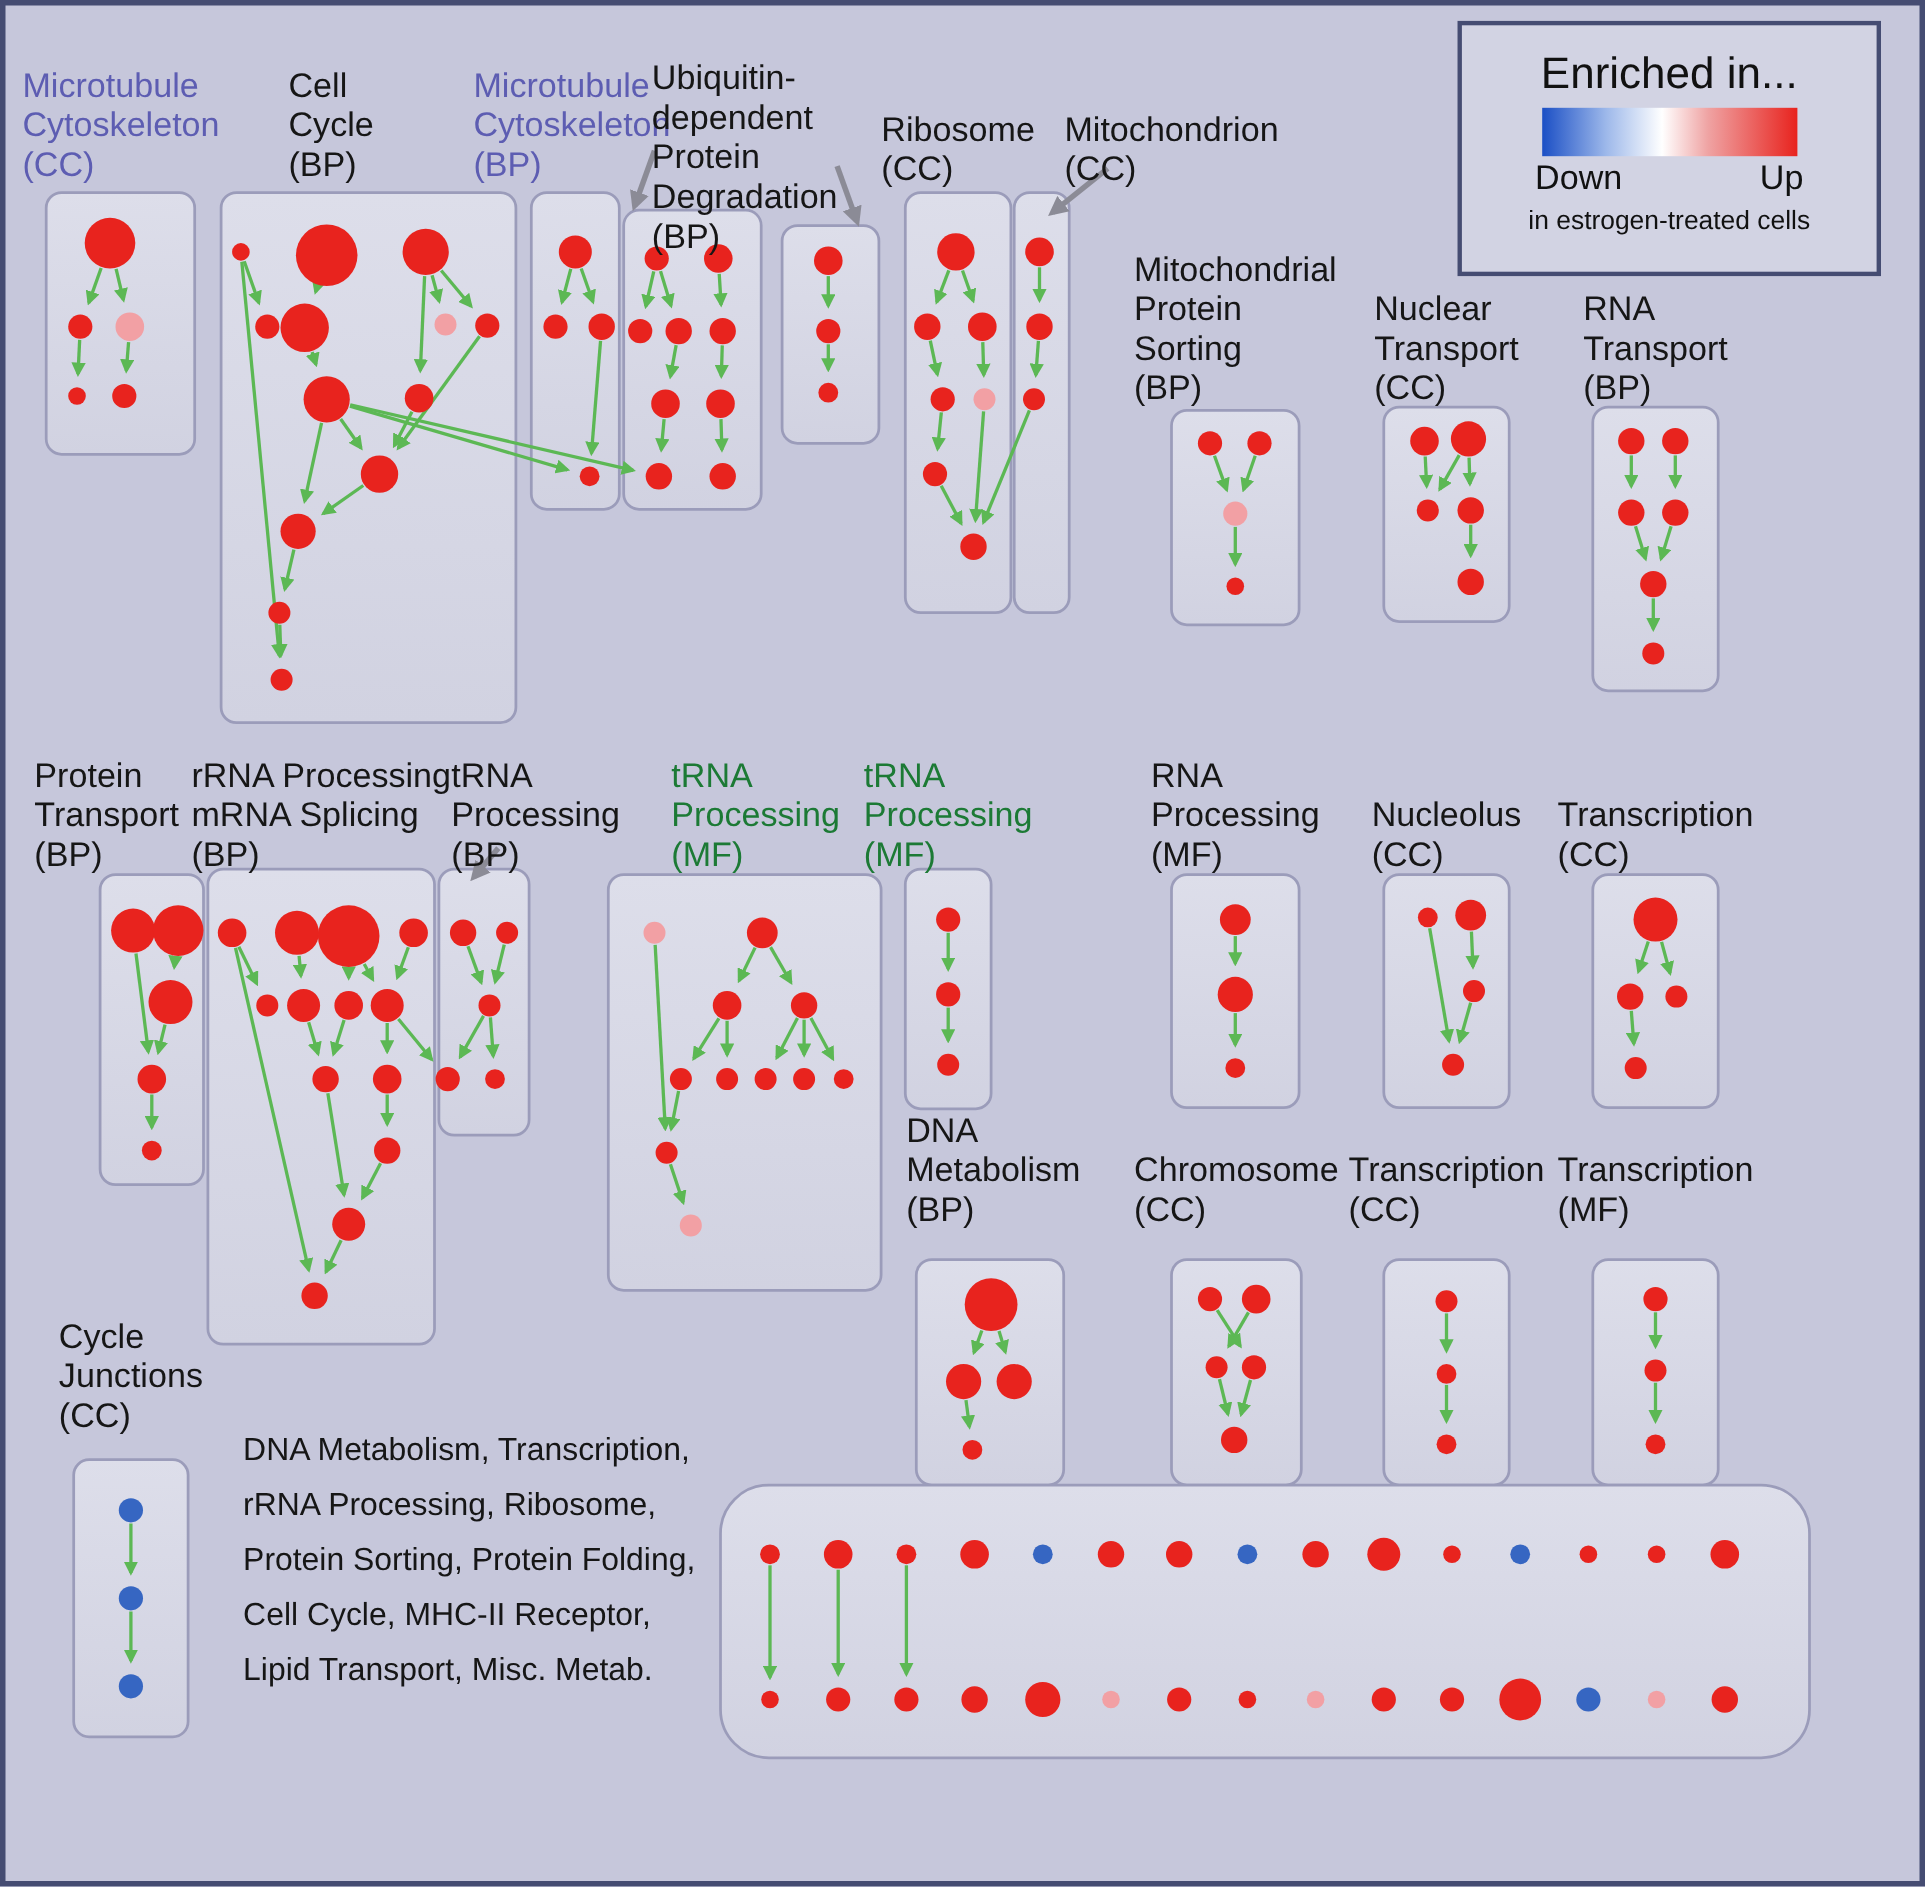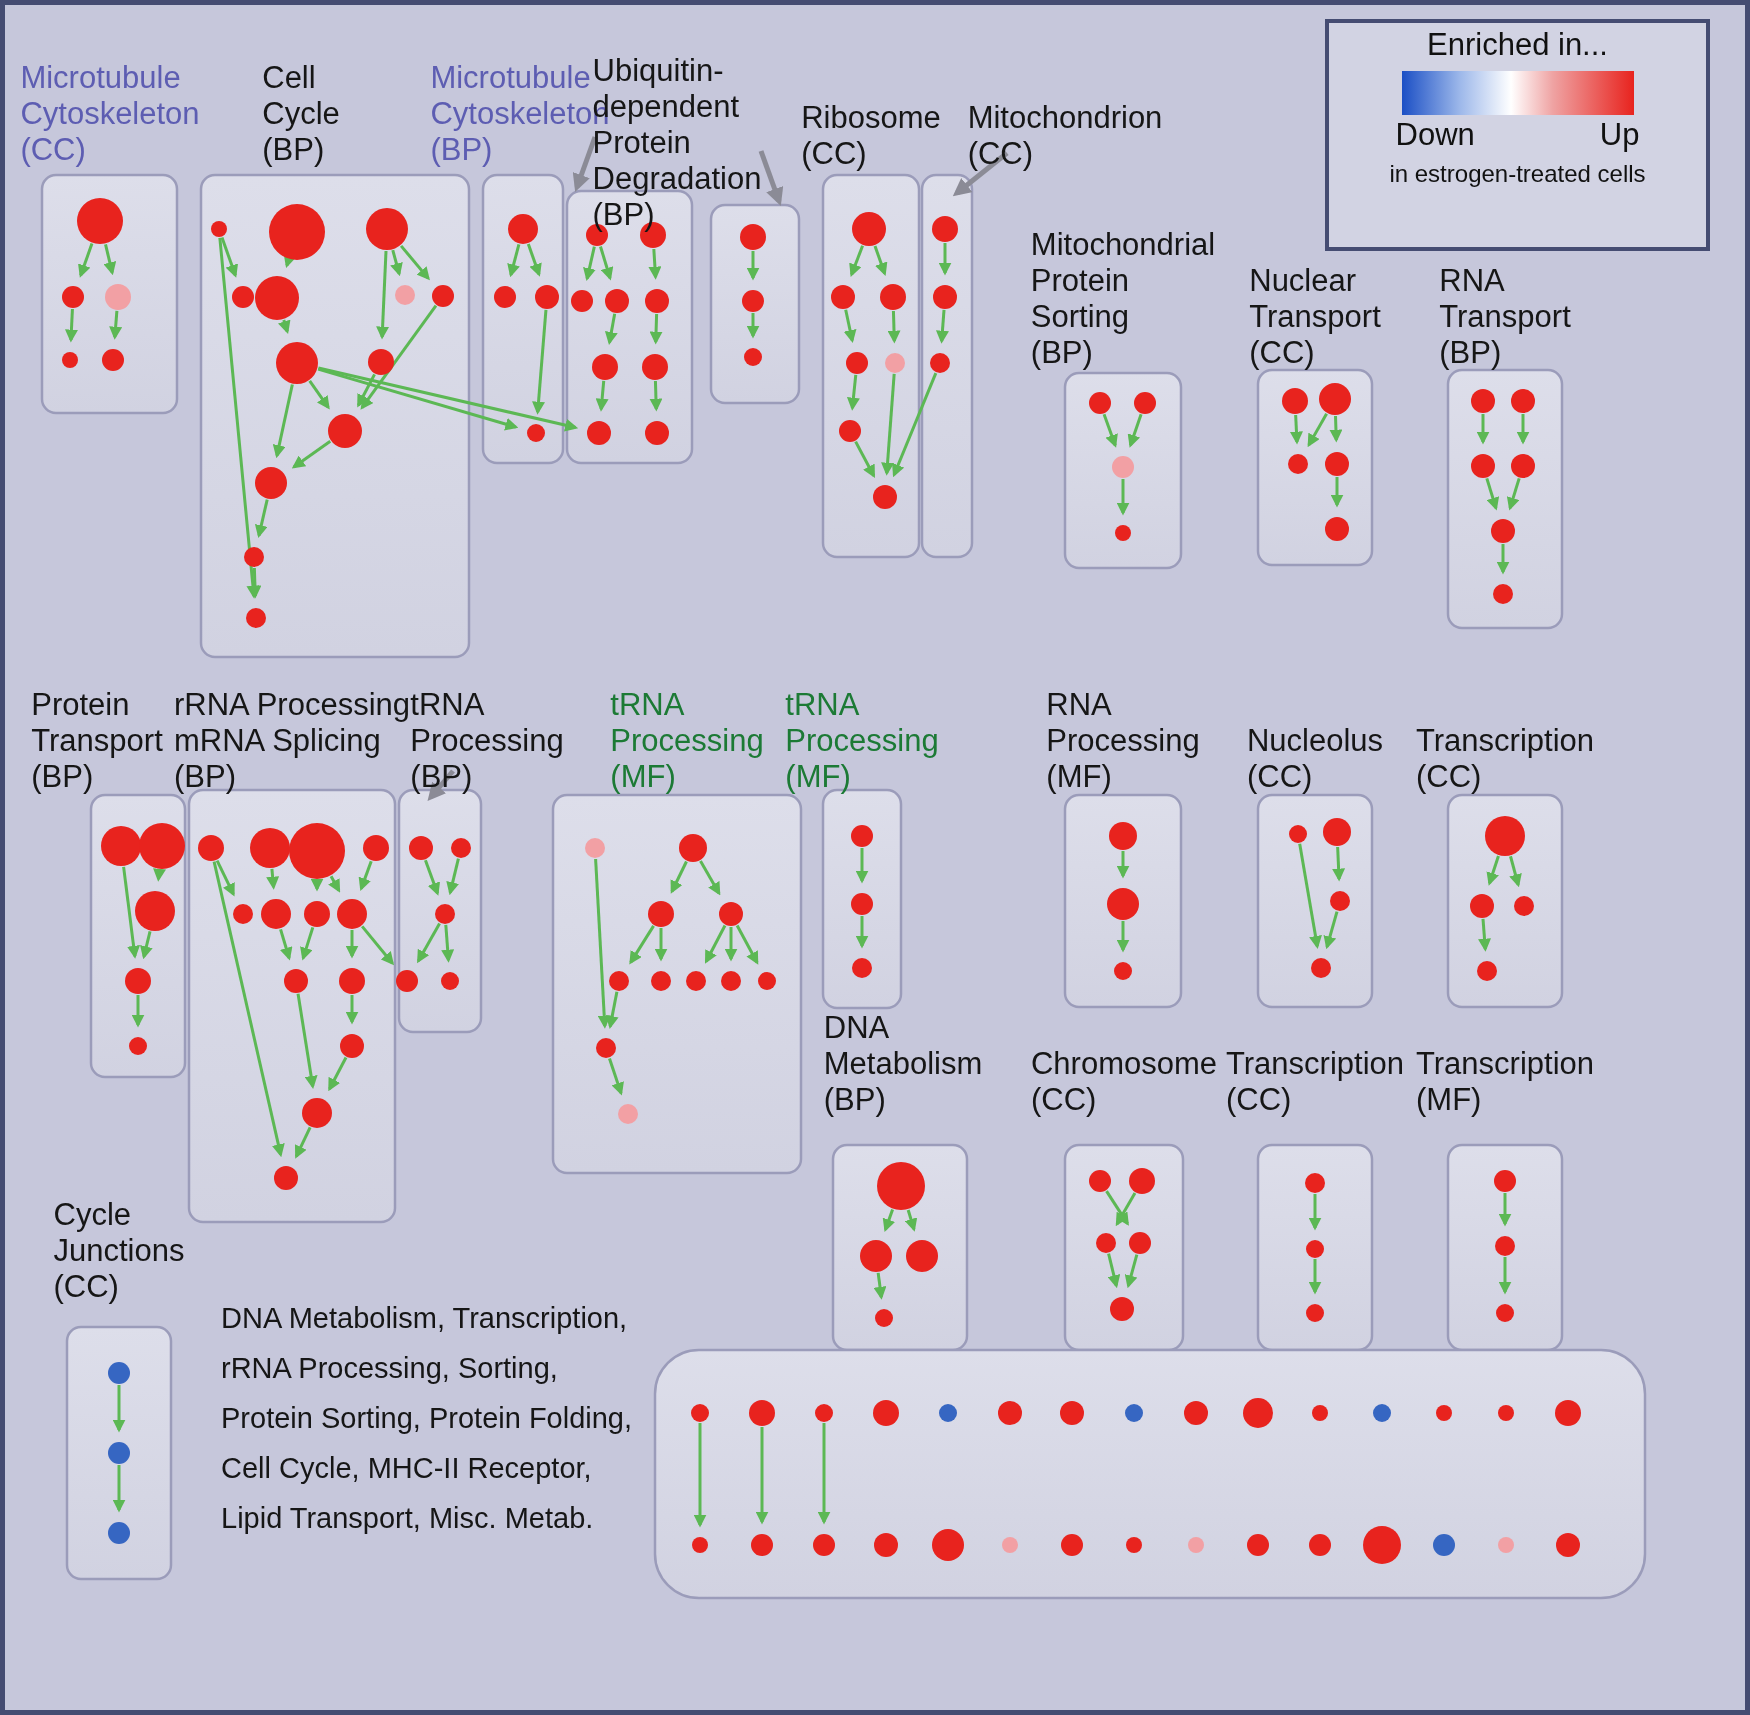--- a/index.html
+++ b/index.html
@@ -14,21 +14,21 @@
   .cluster-label{
     position:absolute; transform:translateX(-50%); text-align:left;
     font-size:31px; line-height:36px; white-space:nowrap; color:#161616;
   }
   .cluster-label.blue{ color:#5d5db2; }
   .cluster-label.green{ color:#1c7a35; }
   .legend{
     position:absolute; left:1320px; top:14px; width:385px; height:232px;
     border:4px solid #454c72; background:#d2d3e3; text-align:center;
   }
-  .legend-title{ font-size:31px; margin-top:4px; color:#111; }
+  .legend-title{ font-size:40px; margin-top:22px; color:#111; }
   .legend-gradient{ width:232px; height:44px; margin:8px auto 2px auto; }
   .legend-scale{ width:244px; margin:0 auto; display:flex; justify-content:space-between; font-size:31px; color:#111; }
   .legend-sub{ font-size:24px; line-height:33px; color:#111; }
   .legend-sub.first{ margin-top:4px; }
   #misc-text{
     position:absolute; left:216px; top:1288px; font-size:29px; line-height:50px;
     color:#161616; white-space:nowrap;
   }
 </style>
 </head>
@@ -460,19 +460,19 @@
     <div class="legend-gradient" style="background: linear-gradient(90deg, rgb(27, 79, 197) 0%, rgb(157, 184, 234) 25%, rgb(255, 255, 255) 47%, rgb(239, 163, 163) 65%, rgb(232, 35, 30) 100%);"></div>
     <div class="legend-scale">
       <span>Down</span>
       <span>Up</span>
     </div>
     <div class="legend-sub first">in estrogen-treated cells</div>
   </div>
 
   <div id="misc-text">
       <div>DNA Metabolism, Transcription,</div>
-      <div>rRNA Processing, Sorting,</div>
+      <div>rRNA Processing, Ribosome,</div>
       <div>Protein Sorting, Protein Folding,</div>
       <div>Cell Cycle, MHC-II Receptor,</div>
       <div>Lipid Transport, Misc. Metab.</div>
     </div>
 
 </div>
 
 </body></html>

